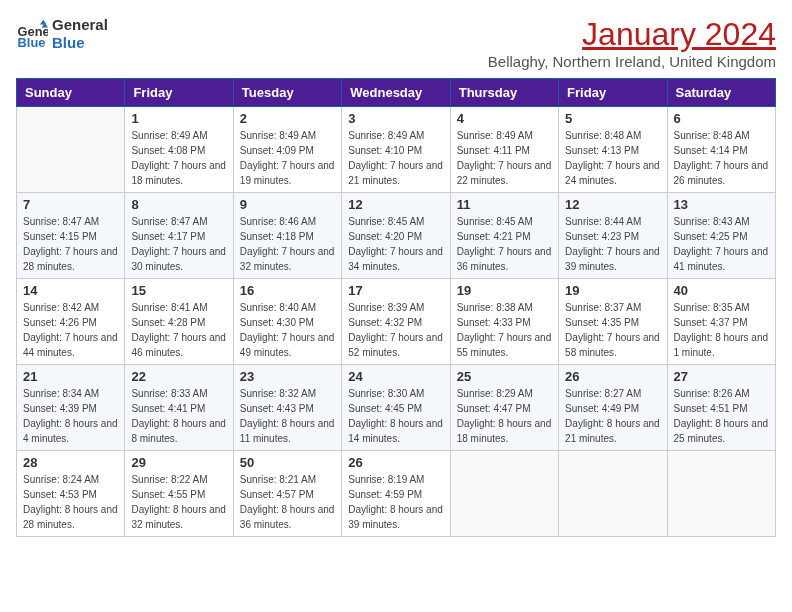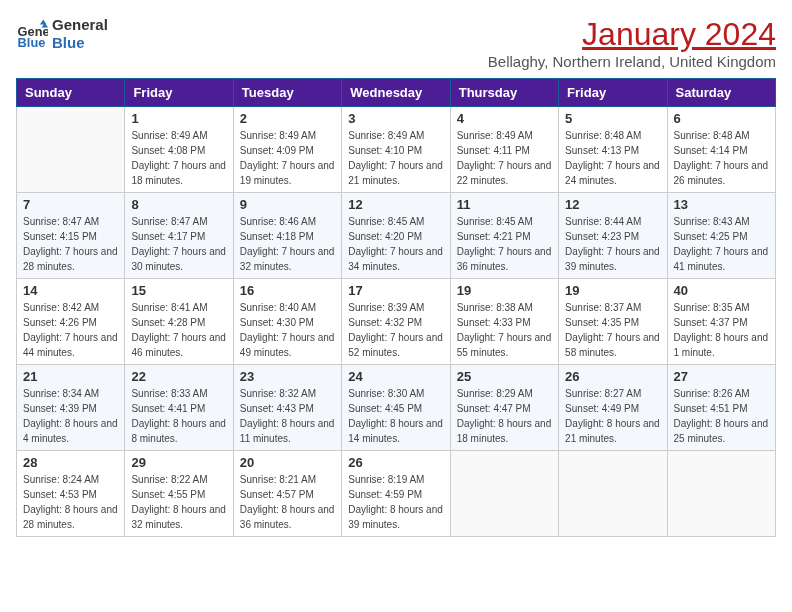--- a/index.html
+++ b/index.html
@@ -240,21 +240,21 @@
       <tr>
         <td>
           <span class="day-number">28</span>
           <div class="day-info">Sunrise: 8:24 AM<br>Sunset: 4:53 PM<br>Daylight: 8 hours and 28 minutes.</div>
         </td>
         <td>
           <span class="day-number">29</span>
           <div class="day-info">Sunrise: 8:22 AM<br>Sunset: 4:55 PM<br>Daylight: 8 hours and 32 minutes.</div>
         </td>
         <td>
-          <span class="day-number">20</span>
+          <span class="day-number">50</span>
           <div class="day-info">Sunrise: 8:21 AM<br>Sunset: 4:57 PM<br>Daylight: 8 hours and 36 minutes.</div>
         </td>
         <td>
           <span class="day-number">26</span>
           <div class="day-info">Sunrise: 8:19 AM<br>Sunset: 4:59 PM<br>Daylight: 8 hours and 39 minutes.</div>
         </td>
         <td class="empty"></td>
         <td class="empty"></td>
         <td class="empty"></td>
       </tr>

